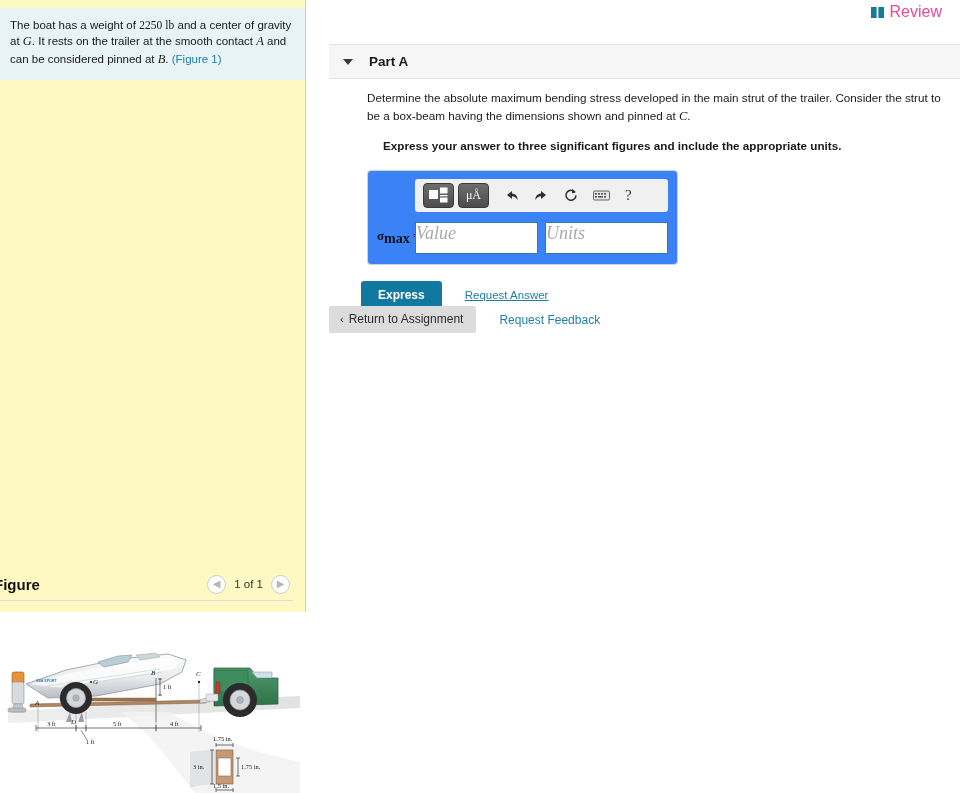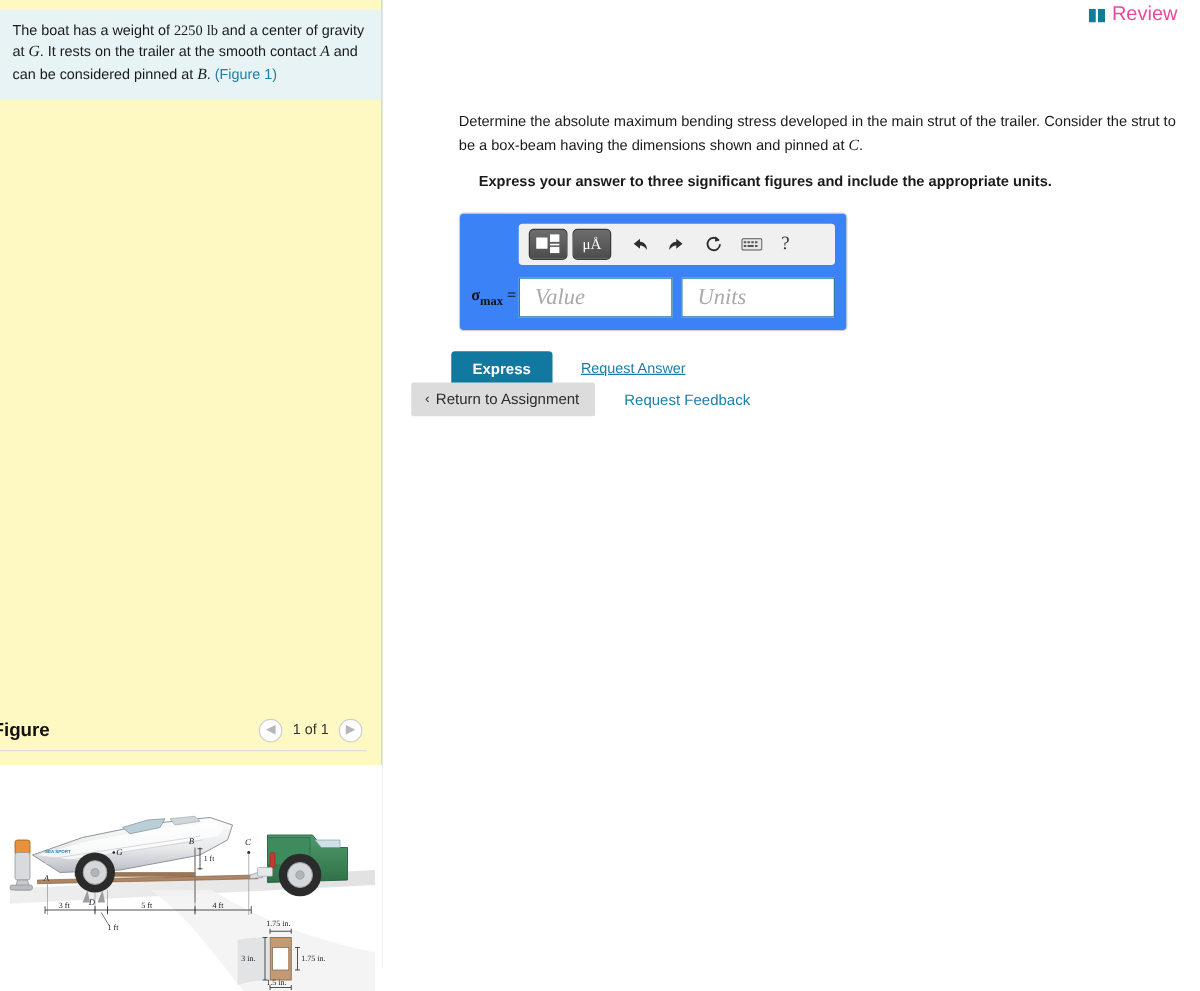--- a/index.html
+++ b/index.html
@@ -146,24 +146,24 @@
   .answer-row {
     display: flex; align-items: center;
     margin-top: 10px;
   }
   .sigma-label {
     width: 38px; text-align: right; padding-right: 7px;
     font-family: "Liberation Serif", serif;
     font-size: 13px; font-weight: bold; color: #111;
     white-space: nowrap;
   }
-  .sigma-label sub { font-size: 10px; margin-top: 48px; }
+  .sigma-label sub { font-size: 14px; margin-top: 48px; }
   .field {
     height: 32px; border: 1px solid #2d7f9d; background: #fff;
-    display: flex; align-items: center; padding-left: 12px;
+    display: flex; align-items: flex-start; 
     font-family: "Liberation Serif", serif;
     font-style: italic; font-size: 18px; color: #a9a9a9;
   }
   .field.value { width: 124px; }
   .field.units { width: 124px; margin-left: 7px; }
 
   .actions {
     margin: 16px 0 0 32px;
     display: flex; align-items: center;
   }
@@ -330,20 +330,24 @@
   <div class="right-panel">
 
     <div class="review-row">
       <svg class="review-icon" viewBox="0 0 13 11">
         <rect x="0" y="0" width="5.6" height="11" fill="#157a99"></rect>
         <rect x="7.4" y="0" width="5.6" height="11" fill="#157a99"></rect>
       </svg>
       <a class="review-link" href="#">Review</a>
     </div>
 
+    <div class="part-header">
+      <div class="caret"></div>
+      <div class="part-title">Part A</div>
+    </div>
 
     <div class="part-body">
       <div class="prompt">
         <span>Determine the absolute maximum bending stress developed in the main strut of the trailer. Consider the strut to be a box-beam having the dimensions shown and pinned at </span><span class="mathvar">C</span><span>.</span>
       </div>
       <div class="emph">Express your answer to three significant figures and include the appropriate units.</div>
 
       <div class="answer-box">
         <div class="mathbar">
           <div class="tmpl-btn">

